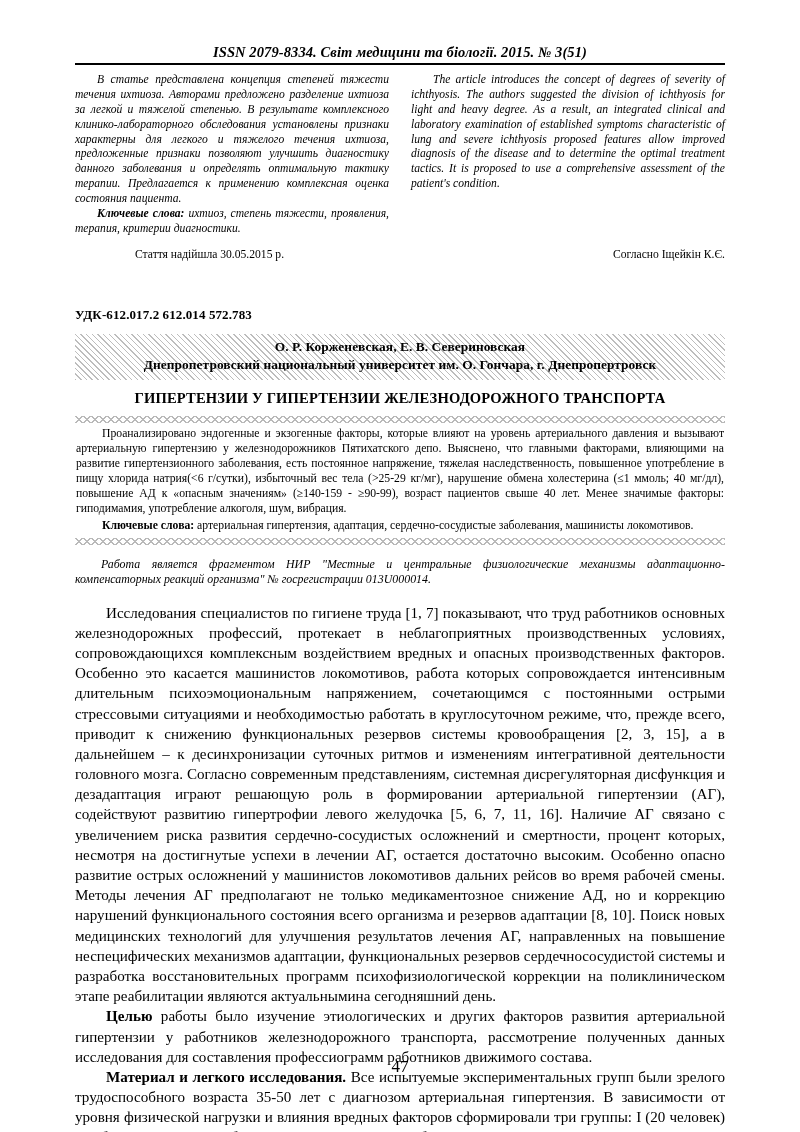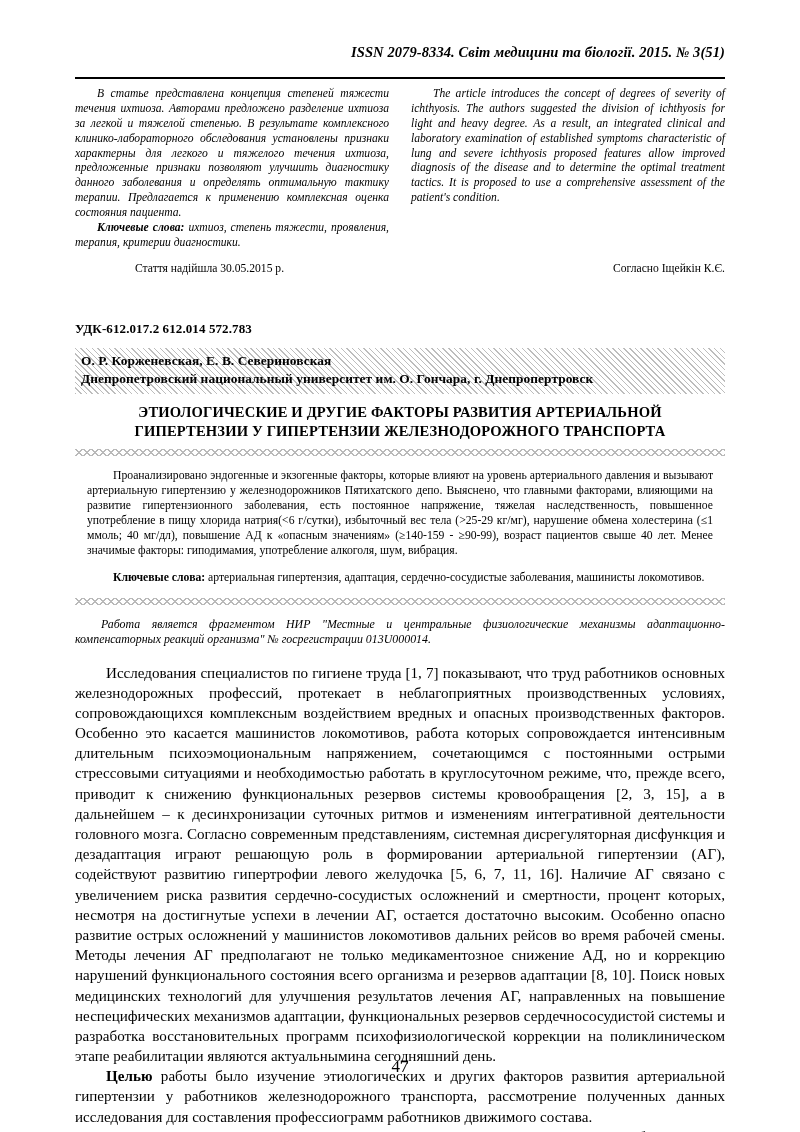--- a/index.html
+++ b/index.html
@@ -24,27 +24,27 @@
   }
   .content {
     position: absolute;
     left: 75px;
     top: 0;
     width: 650px;
   }
 
   
   .runhead {
-    text-align: right;
+    text-align: center;
     font-style: italic;
     font-weight: bold;
     font-size: 14.5px;
     letter-spacing: 0.1px;
     padding-top: 44px;
-    padding-bottom: 16px;
+    padding-bottom: 2px;
     white-space: nowrap;
   }
   .runhead-rule {
     border-bottom: 2px solid #000;
     margin-bottom: 8px;
   }
 
   
   .abs-cols {
     display: flex;
@@ -87,21 +87,21 @@
     font-weight: bold;
     font-size: 13px;
     margin-top: 44px;
     letter-spacing: 0.1px;
   }
 
   
   .authors-block {
     margin-top: 11px;
     padding: 4px 6px 5px 6px;
-    text-align: left;
+    text-align: center;
     background-color: #f2f2f2;
     background-image: repeating-linear-gradient(
       45deg,
       #bdbdbd 0px,
       #bdbdbd 1px,
       #ffffff 1px,
       #ffffff 4px
     );
   }
   .authors-block .line {
@@ -136,21 +136,21 @@
     margin: 5px 0 4px 0;
   }
 
   
   .small-abs {
     font-size: 11.7px;
     line-height: 1.295;
     text-align: justify;
   }
   .small-abs p {
-    margin: 12px;
+    margin: 1px;
     text-indent: 26px;
   }
 
   
   .funding {
     font-style: italic;
     font-size: 11.9px;
     line-height: 1.3;
     text-align: justify;
     margin-top: 12px;
@@ -212,21 +212,20 @@
     </div>
 
     <div class="udc">УДК-612.017.2 612.014 572.783</div>
 
     <div class="authors-block">
       <div class="line">О. Р. Корженевская, Е. В. Севериновская</div>
       <div class="line">Днепропетровский национальный университет им. О. Гончара, г. Днепропертровск</div>
     </div>
 
     <div class="art-title">
-      <div>ЭТИОЛОГИЧЕСКИЕ И ДРУГИЕ ФАКТОРЫ РАЗВИТИЯ АРТЕРИАЛЬНОЙ</div>
       <div>ГИПЕРТЕНЗИИ У ГИПЕРТЕНЗИИ ЖЕЛЕЗНОДОРОЖНОГО ТРАНСПОРТА</div>
     </div>
 
     <div class="zigzag"></div>
 
     <div class="small-abs">
       <p>Проанализировано эндогенные и экзогенные факторы, которые влияют на уровень артериального давления и вызывают артериальную гипертензию у железнодорожников Пятихатского депо. Выяснено, что главными факторами, влияющими на развитие гипертензионного заболевания, есть постоянное напряжение, тяжелая наследственность, повышенное употребление в пищу хлорида натрия(&lt;6 г/сутки), избыточный вес тела (&gt;25-29 кг/мг), нарушение обмена холестерина (≤1 ммоль; 40 мг/дл), повышение АД к «опасным значениям» (≥140-159 - ≥90-99), возраст пациентов свыше 40 лет. Менее значимые факторы: гиподимамия, употребление алкоголя, шум, вибрация.</p>
       <p><span class="kw-label">Ключевые слова:</span><span> артериальная гипертензия, адаптация, сердечно-сосудистые заболевания, машинисты локомотивов.</span></p>
     </div>
 

